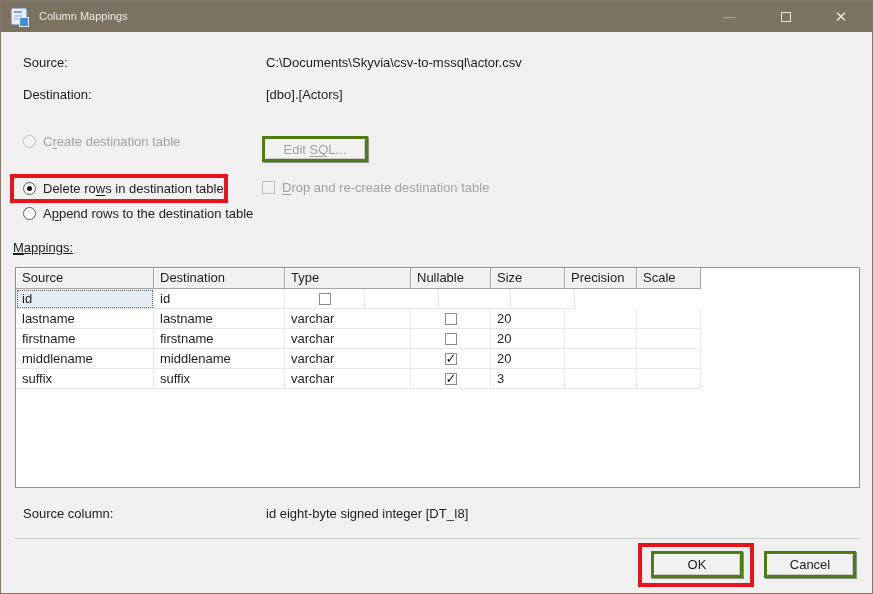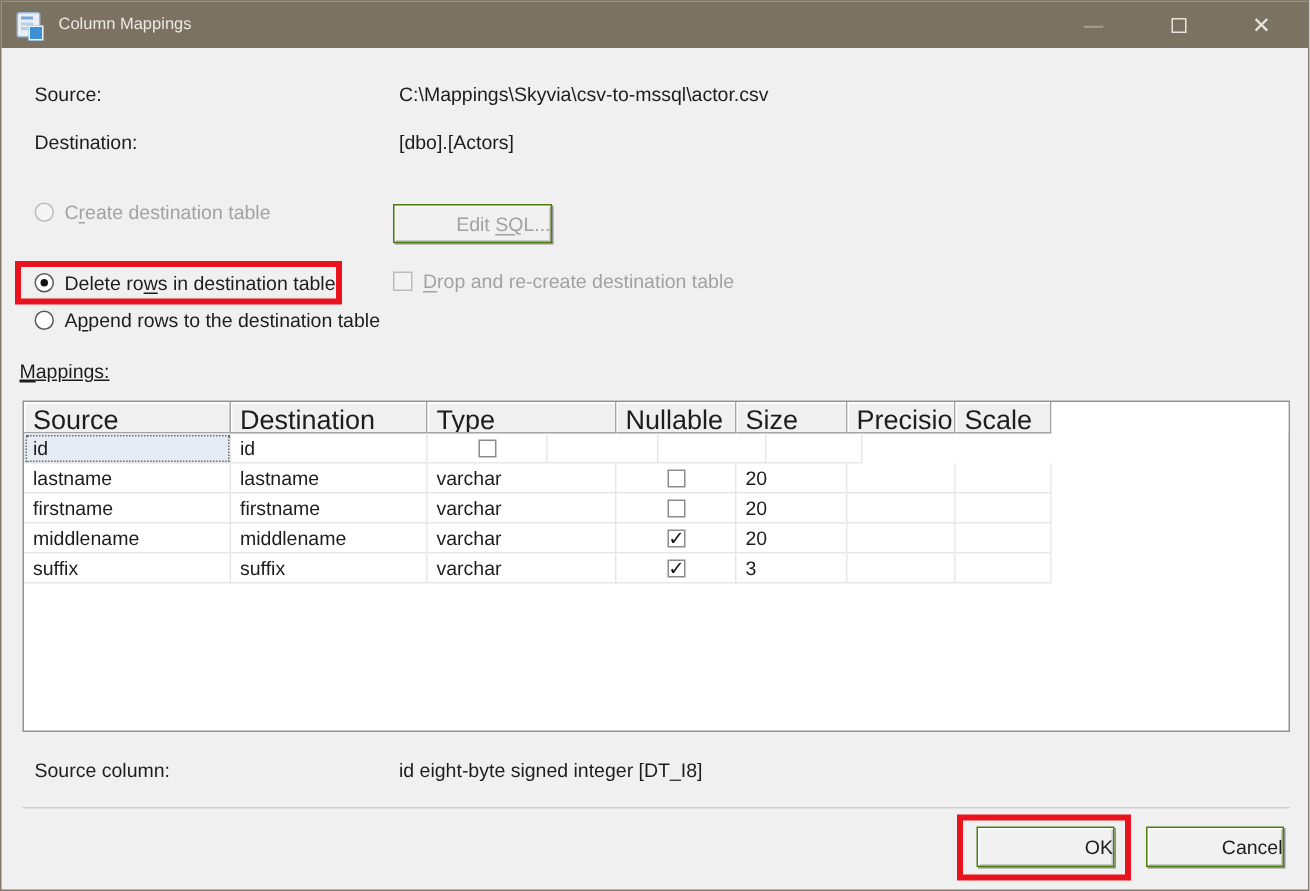--- a/index.html
+++ b/index.html
@@ -57,38 +57,38 @@
   }
   .cb {
     width:13px; height:13px; background:#fff; border:1px solid #5a5a5a;
     margin-right:7px; position:relative; flex:0 0 auto;
   }
   .cb.cb-disabled { border-color:#bcbcbc; background:#f2f2f2; }
 
   
   .btn {
     position:absolute; background:#f1f1f1; text-align:center;
-    border:1px solid #4d7c0f;
+    border:3px solid #4d7c0f;
     box-shadow:inset 1px 1px 0 #ffffff, inset -1px -1px 0 #c9c9c9, 1px 1px 0 #8f8f8f;
-    font-size:13px; color:#1d1d1d; display:flex; align-items:center; justify-content:flex-end;
+    font-size:13px; color:#1d1d1d; display:flex; align-items:center; justify-content:center;
     white-space:nowrap;
   }
   .btn.disabled { color:#a2a2a2; }
 
   
   .redbox { position:absolute; border:4px solid #e9131d; pointer-events:none; }
 
   
   .grid {
     position:absolute; left:14px; top:266px; width:845px; height:221px;
     background:#fff; border:1px solid #919191; overflow:hidden;
   }
   .thead { display:flex; height:21px; }
   .thcell {
-    background:#f0f0f0; padding:2px 0 0 6px; font-size:18px;
+    background:#f0f0f0; padding:2px 0 0 6px; font-size:13px;
     border-right:1px solid #a5a5a5; border-bottom:1px solid #a5a5a5;
     box-shadow:inset 1px 1px 0 #ffffff; overflow:hidden; white-space:nowrap;
   }
   .thcell.c-fill { background:#fff; border:none; box-shadow:none; }
   .trow { display:flex; height:20px; }
   .tcell {
     padding:2px 0 0 6px; font-size:13px; overflow:hidden; white-space:nowrap;
     border-right:1px solid #e7e7e7; border-bottom:1px solid #e7e7e7;
   }
   .tcell.c-fill { border:none; padding:0; }
@@ -117,21 +117,21 @@
     <span class="app-icon"></span>
     <span class="title-text">Column Mappings</span>
     <span class="capbtn min">—</span>
     <span class="capbtn max">
         <span class="sq"></span>
       </span>
     <span class="capbtn close">✕</span>
   </div>
 
   <span class="abs" style="left:22px; top:54px;">Source:</span>
-  <span class="abs" style="left:265px; top:54px;">C:\Mappings\Skyvia\csv-to-mssql\actor.csv</span>
+  <span class="abs" style="left:265px; top:54px;">C:\Documents\Skyvia\csv-to-mssql\actor.csv</span>
   <span class="abs" style="left:22px; top:86px;">Destination:</span>
   <span class="abs" style="left:265px; top:86px;">[dbo].[Actors]</span>
 
   <div class="opt disabled-text" style="left:22px; top:133px;">
     <span class="radio off-disabled"></span>
     <span><span>C</span><span class="u">r</span><span>eate destination table</span></span>
   </div>
 
   <div class="opt" style="left:22px; top:180px;">
     <span class="radio on"></span>

